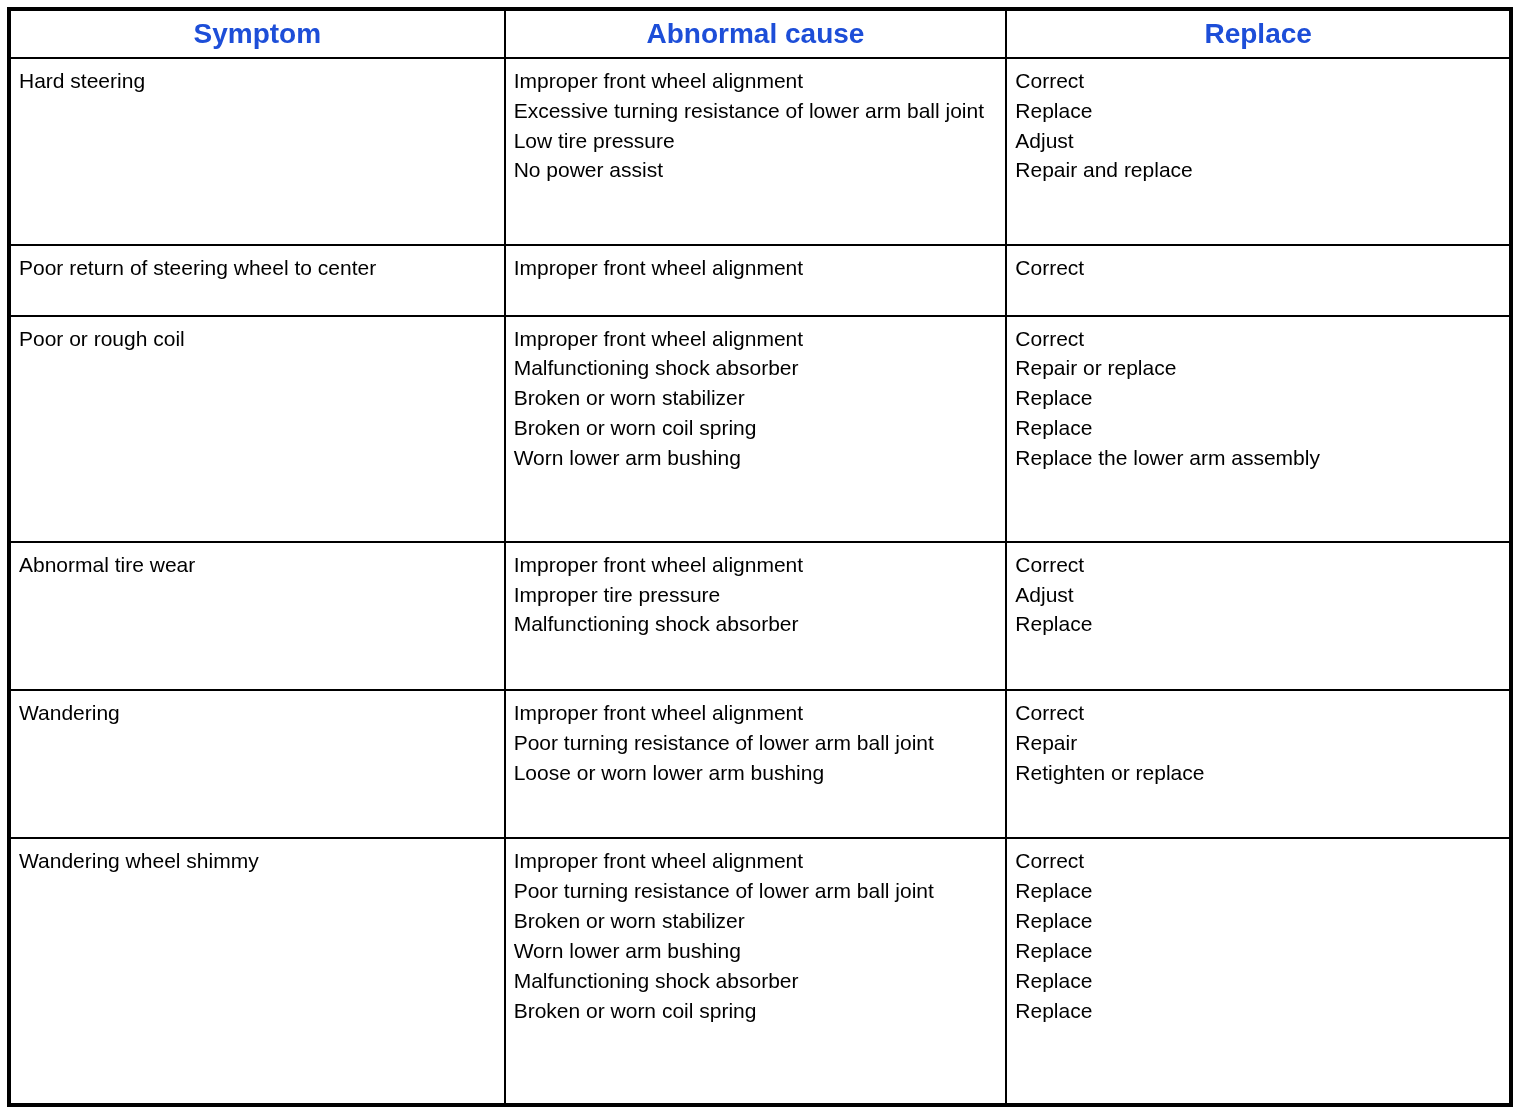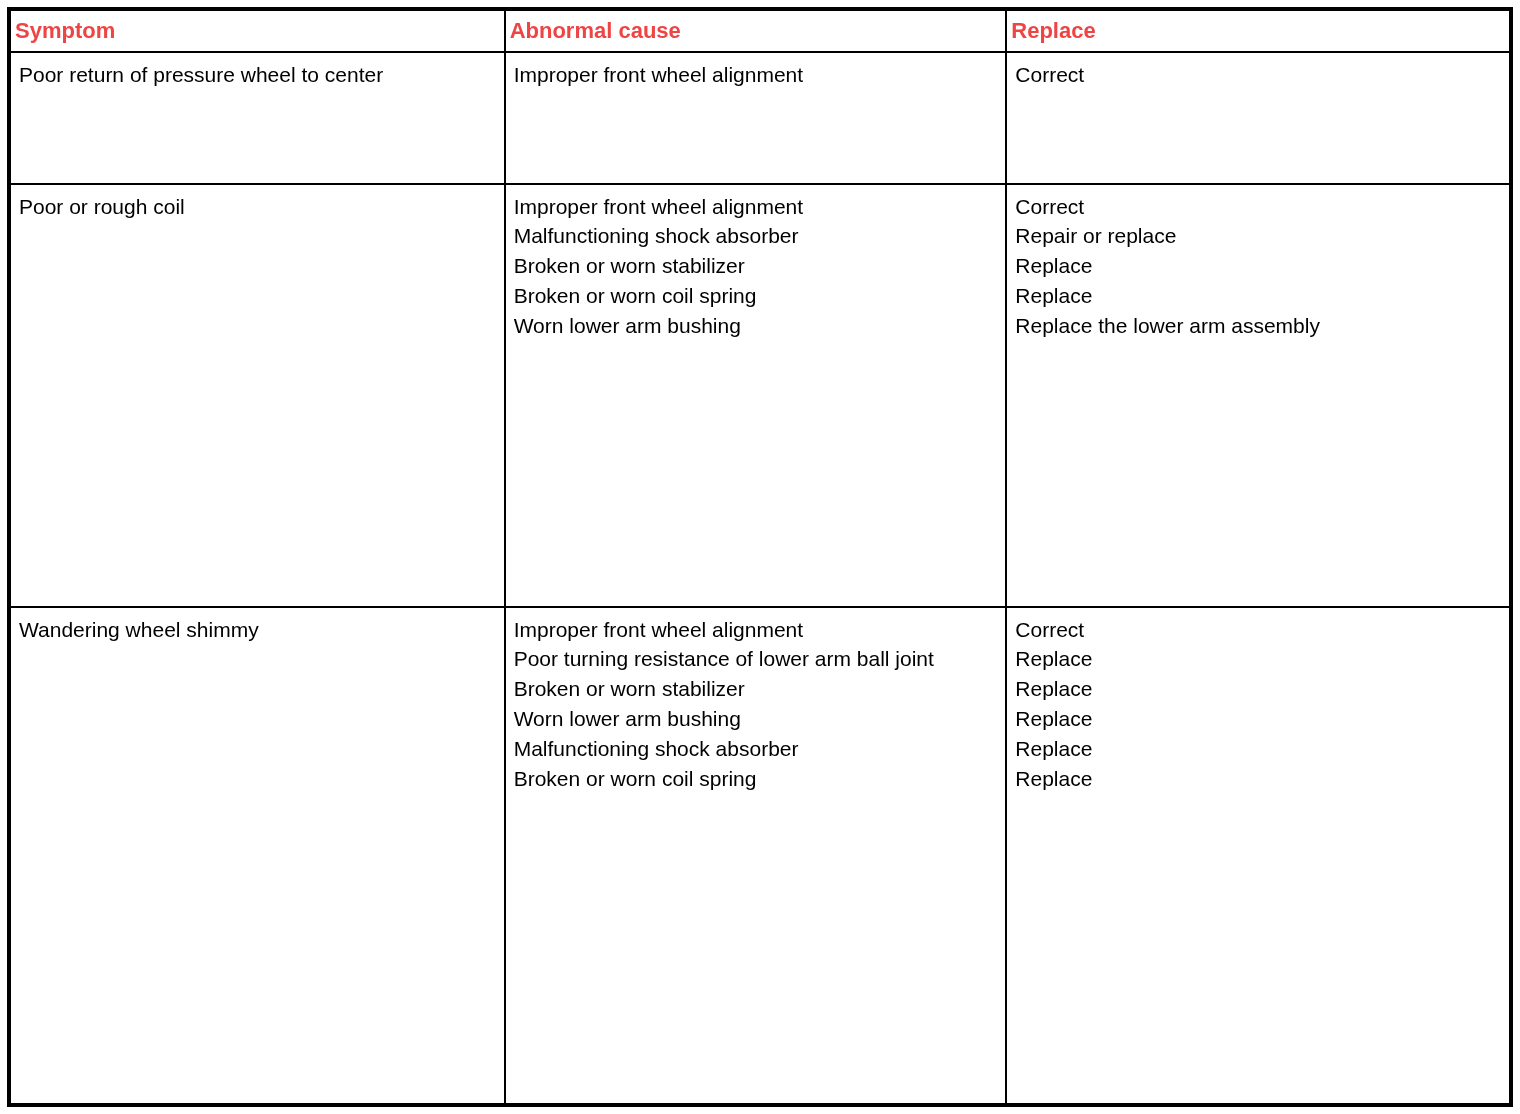--- a/index.html
+++ b/index.html
@@ -17,25 +17,25 @@
   }
   table.trouble {
     width: 100%;
     height: 100%;
     border-collapse: collapse;
     border: 4px solid #000000;
     table-layout: fixed;
   }
   table.trouble th {
     border: 2px solid #000000;
-    font-size: 22px;
+    font-size: 28px;
     font-weight: bold;
-    text-align: left;
+    text-align: center;
     padding: 7px 4px;
-    color: #ef4444;
+    color: #1d4ed8;
     background: #ffffff;
   }
   table.trouble td {
     border: 2px solid #000000;
     font-size: 21px;
     color: #000000;
     vertical-align: top;
     padding: 7px 8px 15px 8px;
     line-height: 1.42;
     white-space: pre-line;
@@ -57,36 +57,65 @@
     </colgroup>
     <thead>
       <tr>
         <th>Symptom</th>
         <th>Abnormal cause</th>
         <th>Replace</th>
       </tr>
     </thead>
     <tbody id="table-body">
         <tr>
-          <td>Poor return of pressure wheel to center</td>
+          <td>Hard steering</td>
+          <td>Improper front wheel alignment
+Excessive turning resistance of lower arm ball joint
+Low tire pressure
+No power assist</td>
+          <td>Correct
+Replace
+Adjust
+Repair and replace</td>
+        </tr>
+        <tr>
+          <td>Poor return of steering wheel to center</td>
           <td>Improper front wheel alignment</td>
           <td>Correct</td>
         </tr>
         <tr>
           <td>Poor or rough coil</td>
           <td>Improper front wheel alignment
 Malfunctioning shock absorber
 Broken or worn stabilizer
 Broken or worn coil spring
 Worn lower arm bushing</td>
           <td>Correct
 Repair or replace
 Replace
 Replace
 Replace the lower arm assembly</td>
+        </tr>
+        <tr>
+          <td>Abnormal tire wear</td>
+          <td>Improper front wheel alignment
+Improper tire pressure
+Malfunctioning shock absorber</td>
+          <td>Correct
+Adjust
+Replace</td>
+        </tr>
+        <tr>
+          <td>Wandering</td>
+          <td>Improper front wheel alignment
+Poor turning resistance of lower arm ball joint
+Loose or worn lower arm bushing</td>
+          <td>Correct
+Repair
+Retighten or replace</td>
         </tr>
         <tr>
           <td>Wandering wheel shimmy</td>
           <td>Improper front wheel alignment
 Poor turning resistance of lower arm ball joint
 Broken or worn stabilizer
 Worn lower arm bushing
 Malfunctioning shock absorber
 Broken or worn coil spring</td>
           <td>Correct

